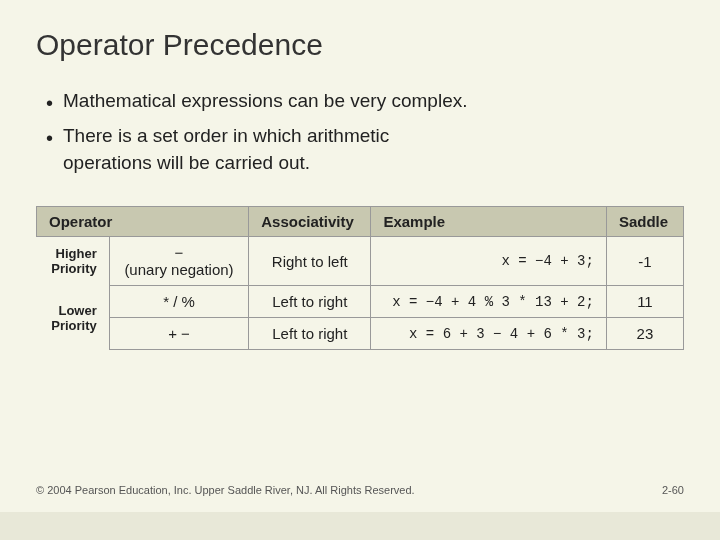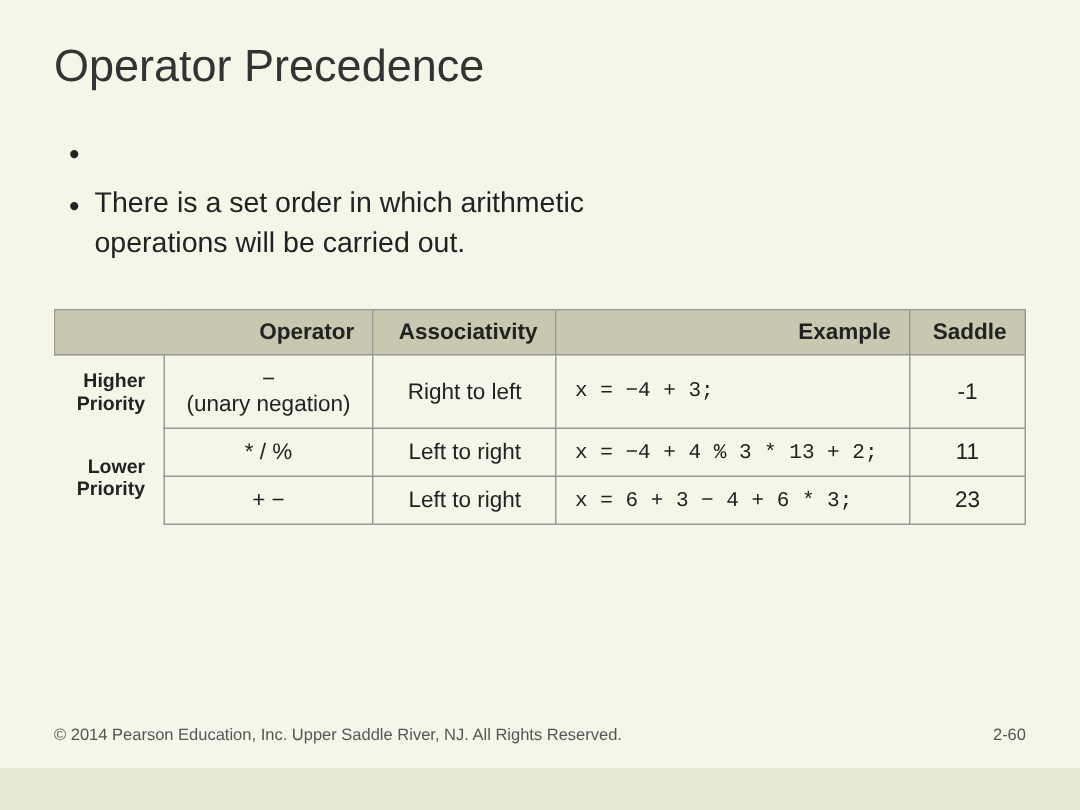--- a/index.html
+++ b/index.html
@@ -60,35 +60,35 @@
     .priority-table {
       width: 100%;
       border-collapse: collapse;
       font-size: 15px;
     }
 
     .priority-table thead tr th {
       background: #c8c8b0;
       border: 1px solid #999;
       padding: 6px 12px;
-      text-align: right;
+      text-align: left;
       font-weight: bold;
       color: #222;
     }
 
     .priority-table tbody tr td {
       border: 1px solid #999;
       padding: 7px 12px;
       text-align: center;
       color: #222;
       background: #f5f5e8;
     }
 
     .priority-table td.example-cell {
-      text-align: left;
+      text-align: right;
       font-family: 'Courier New', monospace;
       font-size: 14px;
     }
 
     .priority-table td.result-cell {
       text-align: center;
     }
 
     .side-label-cell {
       border: none !important;
@@ -116,20 +116,21 @@
 </head>
 <body>
 
 <div class="slide">
 
   <div class="title">Operator Precedence</div>
 
   <div class="bullets">
     <div class="bullet">
       <span class="bullet-dot">•</span>
+      <span>Mathematical expressions can be very complex.</span>
     </div>
     <div class="bullet">
       <span class="bullet-dot">•</span>
       <span>There is a set order in which arithmetic<br>operations will be carried out.</span>
     </div>
   </div>
 
   <div class="table-section">
     <table class="priority-table">
       <thead>
@@ -163,17 +164,17 @@
           <td>+ −</td>
           <td>Left to right</td>
           <td class="example-cell">x = 6 + 3 − 4 + 6 * 3;</td>
           <td class="result-cell">23</td>
         </tr>
       </tbody>
     </table>
   </div>
 
   <div class="footer">
-    <span>© 2014 Pearson Education, Inc. Upper Saddle River, NJ. All Rights Reserved.</span>
+    <span>© 2004 Pearson Education, Inc. Upper Saddle River, NJ. All Rights Reserved.</span>
     <span>2-60</span>
   </div>
 
 </div>
 
 </body></html>

